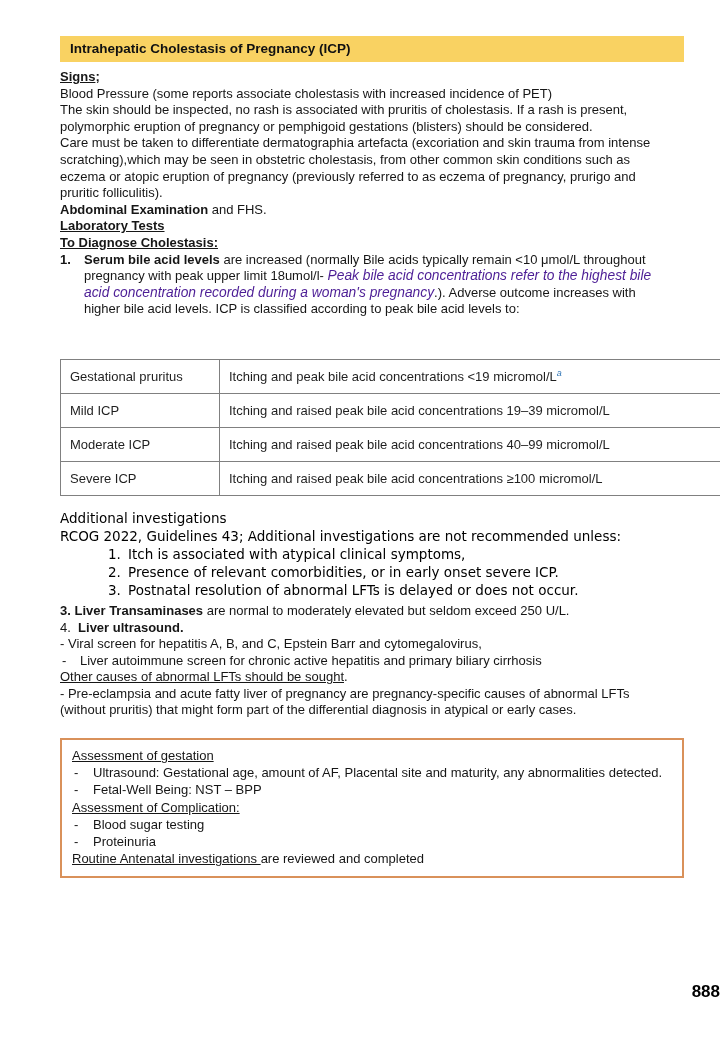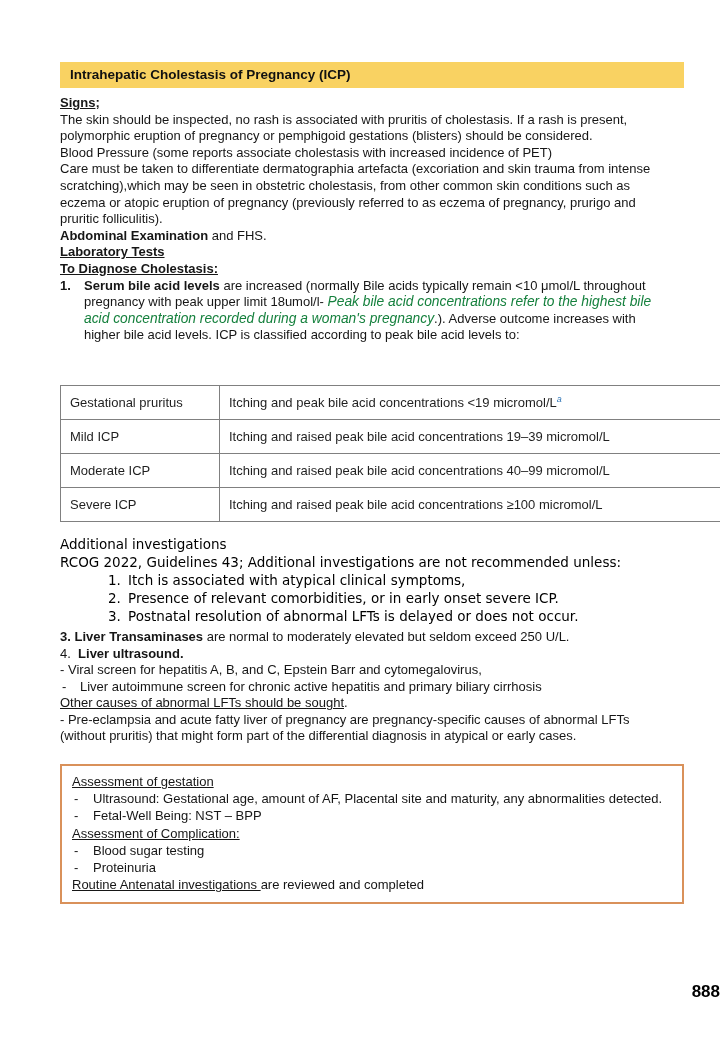--- a/index.html
+++ b/index.html
@@ -7,41 +7,41 @@
   .page {
     position:relative;
     width:720px; height:1040px;
     background:#ffffff;
     font-family:"Liberation Sans", sans-serif;
     color:#161616;
     overflow:hidden;
   }
   .content {
     position:absolute;
-    left:60px; top:62px;
+    left:60px; top:36px;
     width:624px;
   }
   .title-bar {
     background:#F9D262;
     height:26px;
     line-height:26px;
     padding-left:10px;
     font-size:13.5px;
     font-weight:bold;
     color:#111111;
     margin-bottom:7px;
   }
   .body-text { font-size:13px; line-height:16.6px; color:#161616; width:606px; }
   .b { font-weight:bold; }
   .u { text-decoration:underline; }
   .item1 { position:relative; padding-left:24px; }
   .item1 .num { position:absolute; left:0; font-weight:bold; }
   .quote-italic {
     font-style:italic;
-    color:#15803d;
+    color:#4c1d95;
     font-size:13.8px;
   }
   table.icp {
     margin-top:41px;
     border-collapse:collapse;
     width:705px;
     font-size:13px;
     color:#1f1f1f;
   }
   table.icp td {
@@ -96,22 +96,22 @@
 
 <div class="page">
   <div class="content">
 
     <div class="title-bar">
       <span>Intrahepatic Cholestasis of Pregnancy (ICP)</span>
     </div>
 
     <div class="body-text">
       <div><span class="b u">Signs</span><span class="b">;</span></div>
+      <div>Blood Pressure (some reports associate cholestasis with increased incidence of PET)</div>
       <div>The skin should be inspected, no rash is associated with pruritis of cholestasis. If a rash is present, polymorphic eruption of pregnancy or pemphigoid gestations (blisters) should be considered.</div>
-      <div>Blood Pressure (some reports associate cholestasis with increased incidence of PET)</div>
       <div>Care must be taken to differentiate dermatographia artefacta (excoriation and skin trauma from intense scratching),which may be seen in obstetric cholestasis, from other common skin conditions such as eczema or atopic eruption of pregnancy (previously referred to as eczema of pregnancy, prurigo and pruritic folliculitis).</div>
       <div><span class="b">Abdominal Examination</span><span> and FHS.</span></div>
       <div><span class="b u">Laboratory Tests</span></div>
       <div><span class="b u">To Diagnose Cholestasis:</span></div>
       <div class="item1">
         <span class="num">1.</span><span class="b">Serum bile acid levels</span><span> are increased (normally Bile acids typically remain &lt;10 μmol/L throughout pregnancy with peak upper limit 18umol/l- </span><span class="quote-italic">Peak bile acid concentrations refer to the highest bile acid concentration recorded during a woman's pregnancy</span><span>.). Adverse outcome increases with higher bile acid levels. ICP is classified according to peak bile acid levels to:</span>
       </div>
     </div>
 
     <table class="icp">

